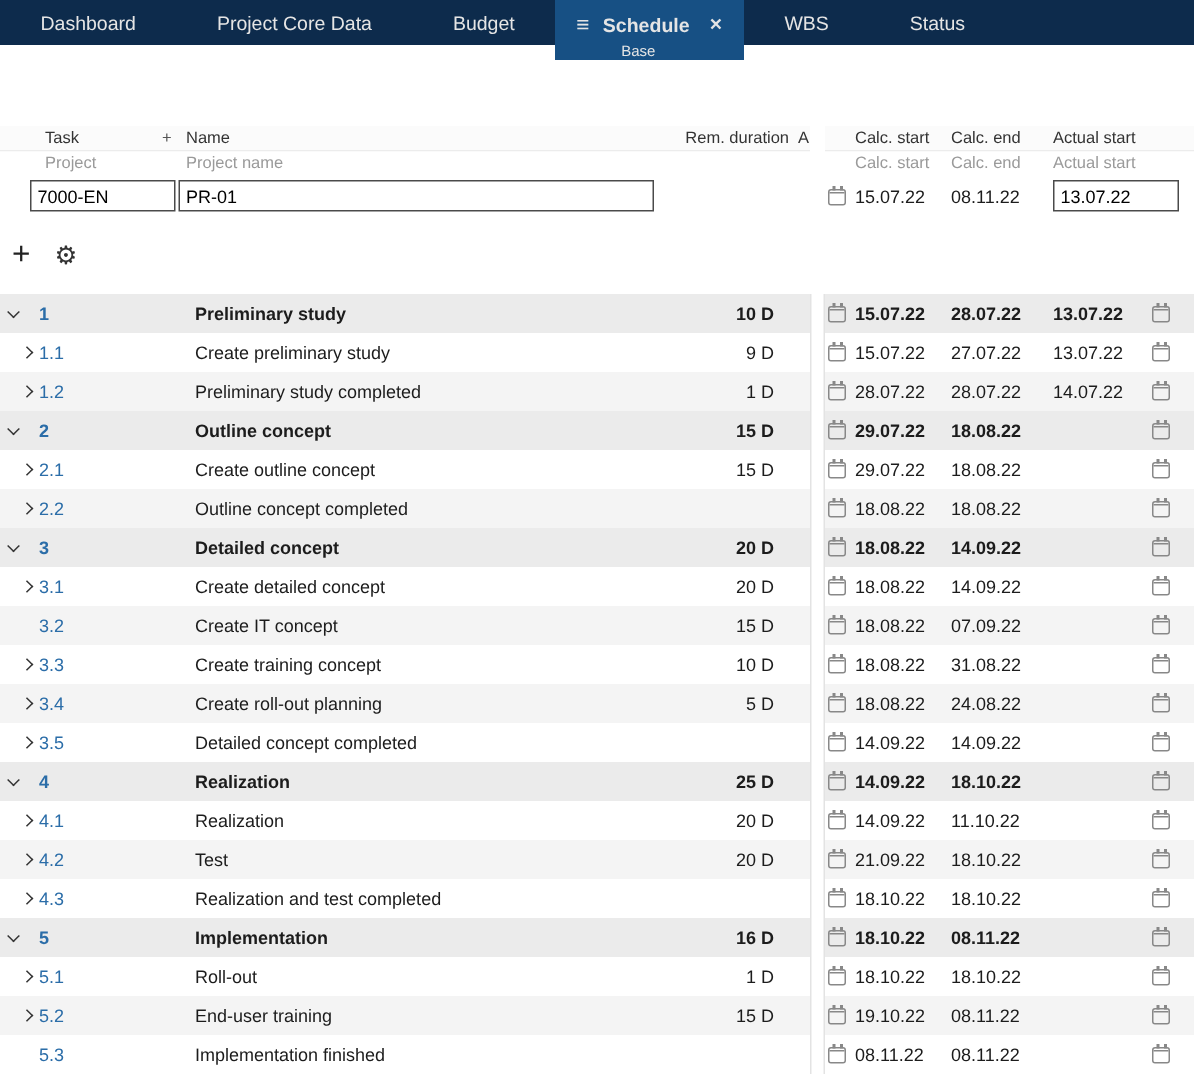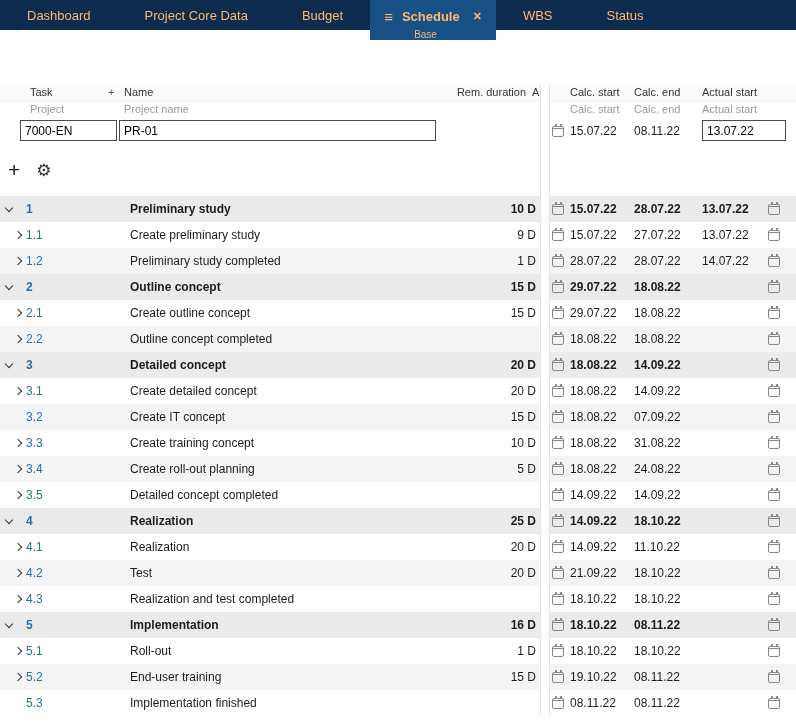--- a/index.html
+++ b/index.html
@@ -1,32 +1,32 @@
 <!DOCTYPE html>
 <html style="--nav-bg: #0d2b4c; --tab-bg: #175084; --id-color: #2b6da8; --parent-bg: #ebebeb; --alt-bg: #f4f4f4; --hdr-text: #333333; --sub-text: #9a9a9a;"><head>
 <meta charset="utf-8">
 <style>
   * { margin:0; padding:0; box-sizing:border-box; }
   html,body { background:#fff; }
   body { font-family:"Liberation Sans", sans-serif; color:#1c1c1c; }
   .app { width:796px; height:725px; position:relative; overflow:hidden; background:#fff; }
 
   
-  .navbar { height:30px; background:var(--nav-bg,#0d2b4c); display:flex; align-items:stretch; color:#fdba74; position:relative; z-index:3; }
+  .navbar { height:30px; background:var(--nav-bg,#0d2b4c); display:flex; align-items:stretch; color:#e5e5e5; position:relative; z-index:3; }
   .tab { display:flex; align-items:center; padding:0 27px; font-size:13px; white-space:nowrap; cursor:pointer; }
   .tab.active { background:var(--tab-bg,#175084); height:40px; flex-direction:column; align-items:flex-start; justify-content:flex-start; padding:0 14px; }
   .tab-main { display:flex; align-items:center; gap:9px; height:28px; margin-top:2px; font-weight:bold; }
   .hamburger { font-size:15px; line-height:15px; }
   .close { font-size:11px; margin-left:4px; }
   .tab-sub { font-size:10px; line-height:10px; margin-left:30px; font-weight:normal; }
 
   .topgap { height:54px; background:#fff; }
 
   
-  .section { display:flex; }
+  .section { display:flex;align-items:flex-end; }
   .l { width:540px; }
   .dv { width:10px; background:#fff; border-left:1px solid #e3e3e3; border-right:1px solid #e3e3e3; }
   .r { width:246px; }
 
   
   .hrow { height:17px; display:flex; align-items:center; font-size:11px; color:var(--hdr-text,#333); background:#fbfbfb; border-bottom:1px solid #ececec; }
   .srow { height:16px; display:flex; align-items:center; font-size:11px; color:var(--sub-text,#9a9a9a); background:#fff; }
   .sp30 { width:30px; flex:0 0 auto; }
   .sp20 { width:20px; flex:0 0 auto; }
   .h-task { width:78px; }
@@ -67,21 +67,21 @@
   .trow.parent .tl, .trow.parent .tr { background:var(--parent-bg,#ebebeb); }
   .trow.b .tl, .trow.b .tr { background:var(--alt-bg,#f4f4f4); }
   .chev-cell { width:26px; flex:0 0 auto; display:flex; align-items:center; height:100%; }
   .chev { width:6px; height:6px; border-right:1.5px solid #333; border-bottom:1.5px solid #333; display:inline-block; }
   .chev.down { transform:rotate(45deg); margin-top:-3px; }
   .chev.right { transform:rotate(-45deg); }
   .chev.lv0 { margin-left:6px; }
   .chev.lv1 { margin-left:15px; }
   .tid { width:104px; flex:0 0 auto; color:var(--id-color,#2b6da8); }
   .tname { flex:1; overflow:hidden; white-space:nowrap; }
-  .tdur { width:66px; flex:0 0 auto; text-align:right; padding-right:4px; }
+  .tdur { width:66px; flex:0 0 auto; text-align:right; padding-right:24px; }
   .rd { white-space:nowrap; }
 </style>
 </head>
 <body>
 
 <div class="app">
 
   <header class="navbar" id="nav-tabs">
       <div class="tab">
         <span>Dashboard</span>

